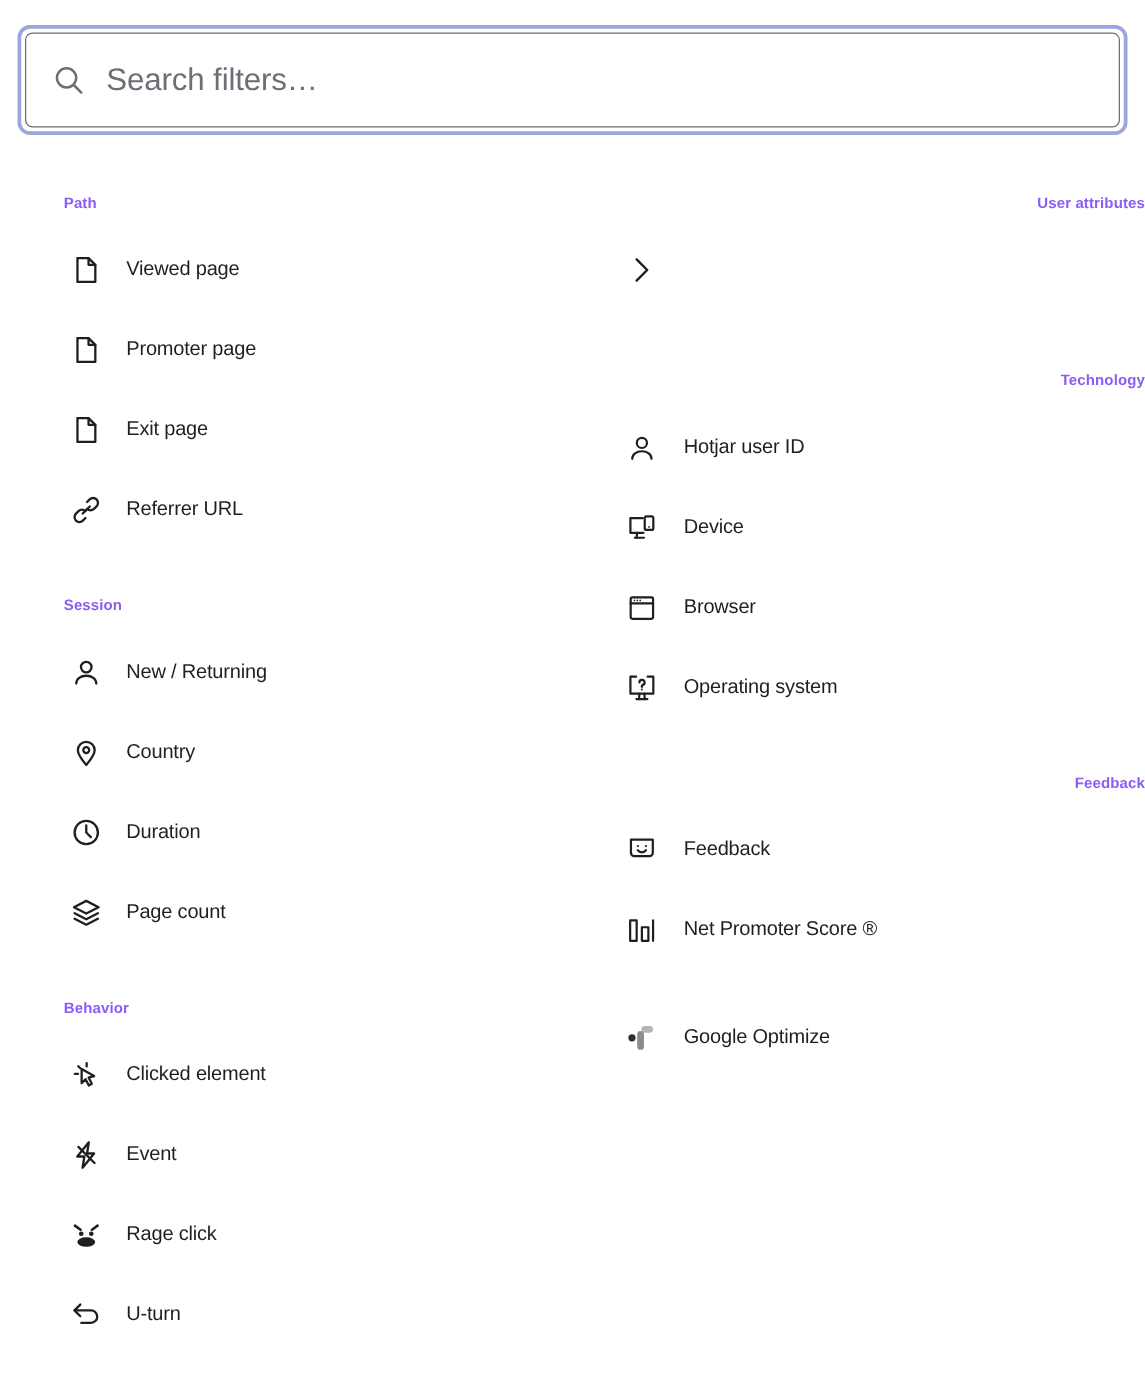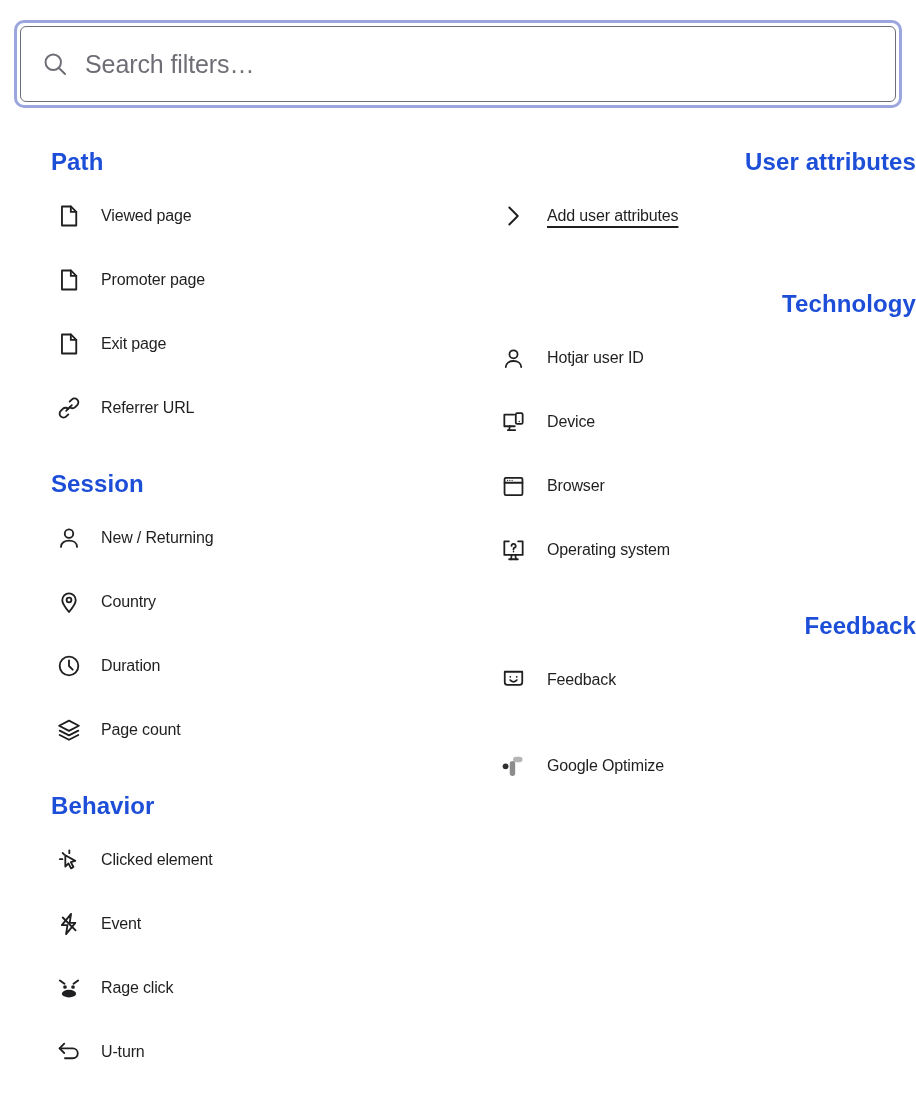--- a/index.html
+++ b/index.html
@@ -74,23 +74,23 @@
     flex-direction: column;
   }
   .col-left  { width: 455px; padding-left: 51px; }
   .col-right { width: 461px; padding-left: 495px; margin-left: -455px; }
   .col-right { padding-left: 0; margin-left: 0; width: 461px; }
   .col-right-inner { padding-left: 44px; text-align: right; }
 
   .group { margin-bottom: 0; }
 
   .group-title {
-    font-size: 24px;
+    font-size: 12px;
     font-weight: bold;
-    color: #1d4ed8;
+    color: #8b5cf6;
     letter-spacing: 0.1px;
     height: 44px;
     line-height: 44px;
   }
 
   .item {
     display: flex;
     align-items: center;
     height: 64px;
     cursor: pointer;
@@ -296,21 +296,20 @@
 
     <div class="group">
       <div class="group-title">User attributes</div>
 
       <div class="item">
         <span class="item-icon">
           <svg viewBox="0 0 24 24" width="26" height="26" fill="none" stroke="#1f1f21" stroke-width="1.8" stroke-linecap="round" stroke-linejoin="round">
             <path d="M8.6 4.2L16.4 12l-7.8 7.8"></path>
           </svg>
         </span>
-        <span class="item-label link">Add user attributes</span>
       </div>
     </div>
 
     <div class="gap-lg"></div>
 
     <div class="group">
       <div class="group-title">Technology</div>
 
       <div class="item">
         <span class="item-icon">
@@ -374,20 +373,30 @@
             <path d="M3.6 3.6h16.8v10.1a2.6 2.6 0 0 1-2.6 2.6H6.2
                      a2.6 2.6 0 0 1-2.6-2.6z"></path>
             <circle cx="8.9" cy="8.5" r="0.85" fill="#1f1f21" stroke="none"></circle>
             <circle cx="15.1" cy="8.5" r="0.85" fill="#1f1f21" stroke="none"></circle>
             <path d="M8.8 11.6a3.9 3.9 0 0 0 6.4 0"></path>
           </svg>
         </span>
         <span class="item-label">Feedback</span>
       </div>
 
+      <div class="item">
+        <span class="item-icon">
+          <svg viewBox="0 0 24 24" width="25" height="25" fill="none" stroke="#1f1f21" stroke-width="1.7" stroke-linecap="round" stroke-linejoin="round">
+            <rect x="3.0" y="4.2" width="5.0" height="15.6"></rect>
+            <rect x="12.0" y="9.4" width="5.0" height="10.4"></rect>
+            <path d="M20.6 4.2v15.6"></path>
+          </svg>
+        </span>
+        <span class="item-label">Net Promoter Score ®</span>
+      </div>
     </div>
 
     <div class="gap-md"></div>
 
     <div class="group">
 
       <div class="item">
         <span class="item-icon">
           <svg viewBox="0 0 24 24" width="25" height="25" fill="none">
             <rect x="11.6" y="2.6" width="9.0" height="5.2" rx="2.6" fill="#b5b5b5"></rect>

